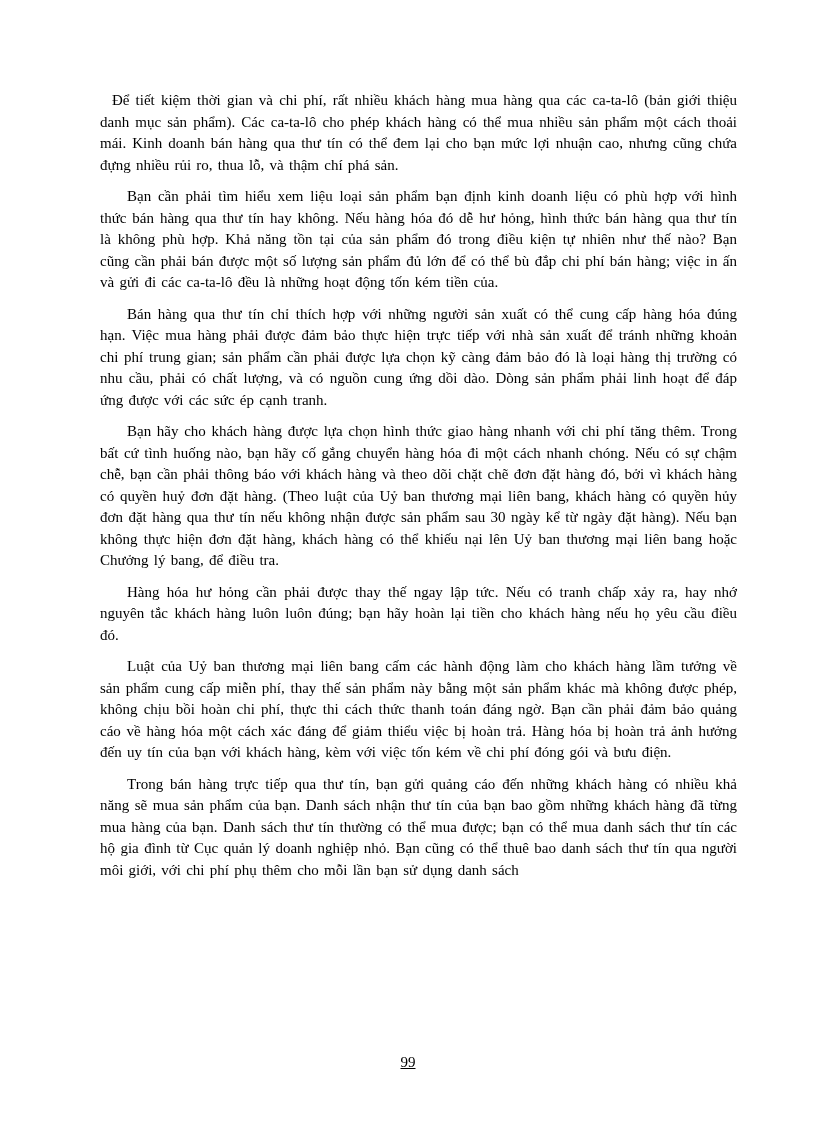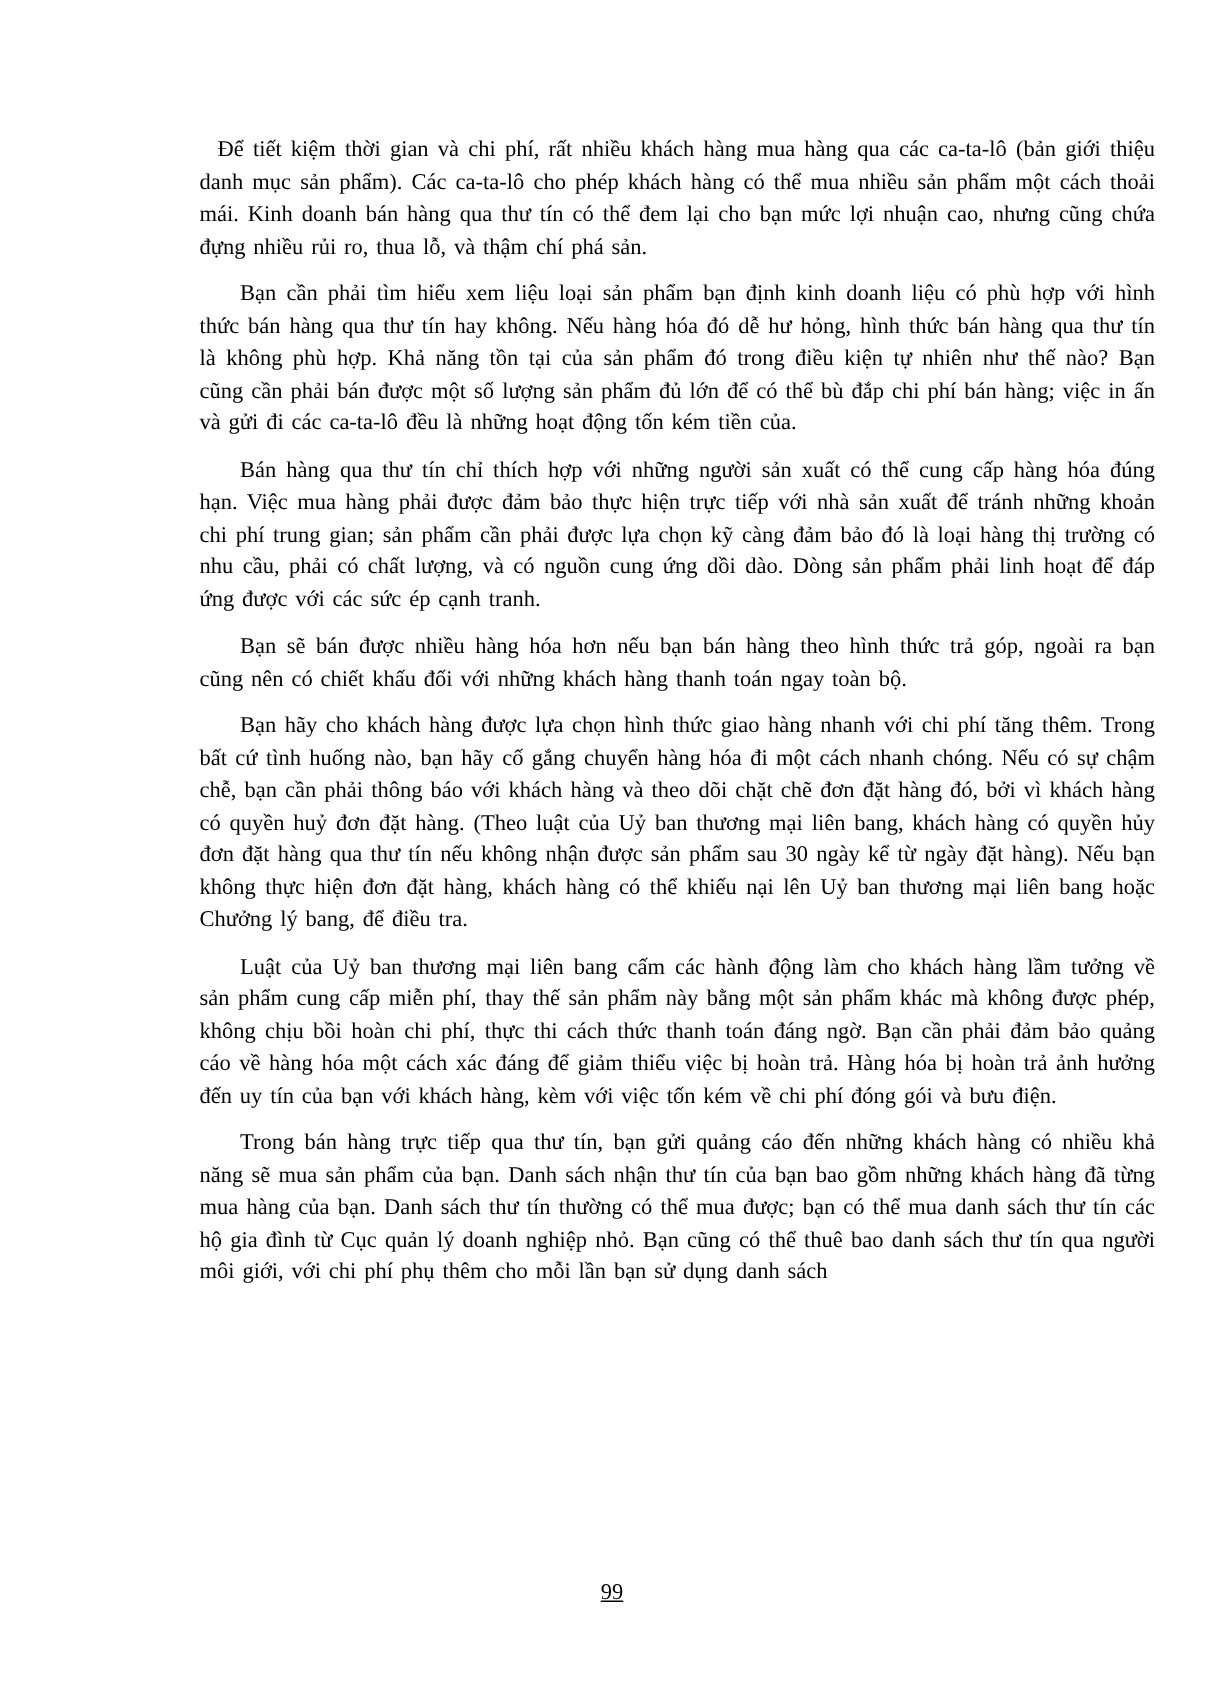--- a/index.html
+++ b/index.html
@@ -15,21 +15,20 @@
     color: #000000;
     font-family: "Liberation Serif", "DejaVu Serif", serif;
     overflow: hidden;
   }
   .content {
     position: absolute;
     left: 100px;
     top: 90px;
     width: 637px;
     text-align: justify;
-    margin-left: 33px;
   }
   .content p {
     margin: 0 0 10px 0;
     font-size: 15px;
     line-height: 21.5px;
     text-indent: 27px;
     word-spacing: 1.5px;
   }
   .content p.first-para {
     text-indent: 12px;
@@ -46,21 +45,21 @@
   }
 </style>
 </head>
 <body>
 
 <div class="page">
   <div class="content">
     <p class="first-para">Để tiết kiệm thời gian và chi phí, rất nhiều khách hàng mua hàng qua các ca-ta-lô (bản giới thiệu danh mục sản phẩm). Các ca-ta-lô cho phép khách hàng có thể mua nhiều sản phẩm một cách thoải mái. Kinh doanh bán hàng qua thư tín có thể đem lại cho bạn mức lợi nhuận cao, nhưng cũng chứa đựng nhiều rủi ro, thua lỗ, và thậm chí phá sản.</p>
     <p>Bạn cần phải tìm hiểu xem liệu loại sản phẩm bạn định kinh doanh liệu có phù hợp với hình thức bán hàng qua thư tín hay không. Nếu hàng hóa đó dễ hư hỏng, hình thức bán hàng qua thư tín là không phù hợp. Khả năng tồn tại của sản phẩm đó trong điều kiện tự nhiên như thế nào? Bạn cũng cần phải bán được một số lượng sản phẩm đủ lớn để có thể bù đắp chi phí bán hàng; việc in ấn và gửi đi các ca-ta-lô đều là những hoạt động tốn kém tiền của.</p>
     <p>Bán hàng qua thư tín chỉ thích hợp với những người sản xuất có thể cung cấp hàng hóa đúng hạn. Việc mua hàng phải được đảm bảo thực hiện trực tiếp với nhà sản xuất để tránh những khoản chi phí trung gian; sản phẩm cần phải được lựa chọn kỹ càng đảm bảo đó là loại hàng thị trường có nhu cầu, phải có chất lượng, và có nguồn cung ứng dồi dào. Dòng sản phẩm phải linh hoạt để đáp ứng được với các sức ép cạnh tranh.</p>
-    <p>Bạn sẽ bán được nhiều hàng hóa hơn nếu bạn bán hàng theo hình thức trả góp, ngoài ra bạn cũng nên có chiết khấu đối với những khách hàng thanh toán ngay toàn bộ.</p>
     <p>Bạn hãy cho khách hàng được lựa chọn hình thức giao hàng nhanh với chi phí tăng thêm. Trong bất cứ tình huống nào, bạn hãy cố gắng chuyển hàng hóa đi một cách nhanh chóng. Nếu có sự chậm chễ, bạn cần phải thông báo với khách hàng và theo dõi chặt chẽ đơn đặt hàng đó, bởi vì khách hàng có quyền huỷ đơn đặt hàng. (Theo luật của Uỷ ban thương mại liên bang, khách hàng có quyền hủy đơn đặt hàng qua thư tín nếu không nhận được sản phẩm sau 30 ngày kể từ ngày đặt hàng). Nếu bạn không thực hiện đơn đặt hàng, khách hàng có thể khiếu nại lên Uỷ ban thương mại liên bang hoặc Chưởng lý bang, để điều tra.</p>
+    <p>Hàng hóa hư hỏng cần phải được thay thế ngay lập tức. Nếu có tranh chấp xảy ra, hay nhớ nguyên tắc khách hàng luôn luôn đúng; bạn hãy hoàn lại tiền cho khách hàng nếu họ yêu cầu điều đó.</p>
     <p>Luật của Uỷ ban thương mại liên bang cấm các hành động làm cho khách hàng lầm tưởng về sản phẩm cung cấp miễn phí, thay thế sản phẩm này bằng một sản phẩm khác mà không được phép, không chịu bồi hoàn chi phí, thực thi cách thức thanh toán đáng ngờ. Bạn cần phải đảm bảo quảng cáo về hàng hóa một cách xác đáng để giảm thiểu việc bị hoàn trả. Hàng hóa bị hoàn trả ảnh hưởng đến uy tín của bạn với khách hàng, kèm với việc tốn kém về chi phí đóng gói và bưu điện.</p>
     <p>Trong bán hàng trực tiếp qua thư tín, bạn gửi quảng cáo đến những khách hàng có nhiều khả năng sẽ mua sản phẩm của bạn. Danh sách nhận thư tín của bạn bao gồm những khách hàng đã từng mua hàng của bạn. Danh sách thư tín thường có thể mua được; bạn có thể mua danh sách thư tín các hộ gia đình từ Cục quản lý doanh nghiệp nhỏ. Bạn cũng có thể thuê bao danh sách thư tín qua người môi giới, với chi phí phụ thêm cho mỗi lần bạn sử dụng danh sách</p>
   </div>
   <div class="footer">
     <span>99</span>
   </div>
 </div>
 
 </body></html>

